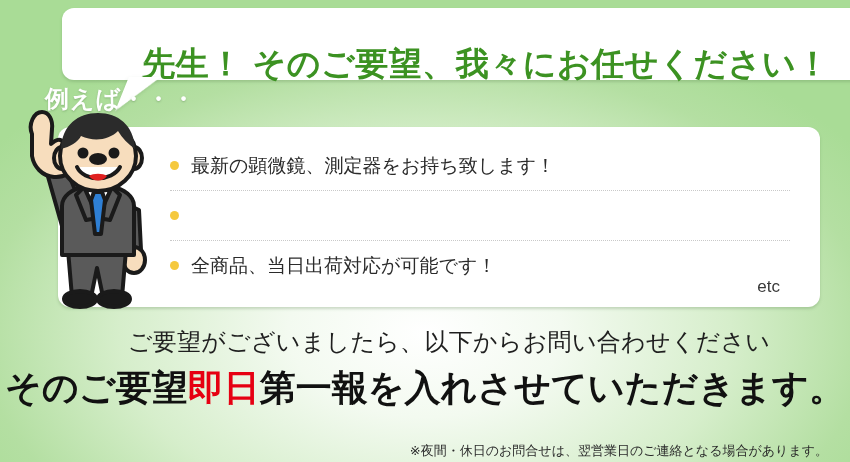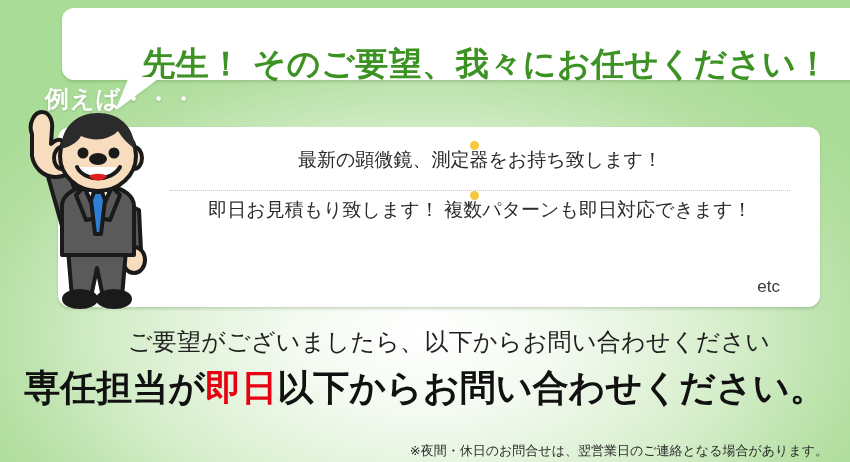--- a/index.html
+++ b/index.html
@@ -88,21 +88,20 @@
     position: absolute;
     left: 112px;
     top: 14px;
     width: 620px;
   }
   .bullet-row {
     display: flex;
     align-items: center;
     height: 49px;
     border-bottom: 1px dotted #c9c9c9;
-    flex-direction: column;
   }
   .bullet-row:last-child { border-bottom: none; }
   .bullet-dot {
     flex: 0 0 auto;
     width: 9px;
     height: 9px;
     border-radius: 50%;
     background: #f5c93e;
     margin-right: 12px;
   }
@@ -185,23 +184,26 @@
   <div id="list-card">
     <div id="bullet-list">
 
       <div class="bullet-row">
         <span class="bullet-dot"></span>
         <span class="bullet-text">最新の顕微鏡、測定器をお持ち致します！</span>
       </div>
 
       <div class="bullet-row">
         <span class="bullet-dot"></span>
-        <span class="bullet-text">即日お見積もり致します！ 複数パターンも即日対応できます！</span>
       </div>
 
+      <div class="bullet-row">
+        <span class="bullet-dot"></span>
+        <span class="bullet-text">全商品、当日出荷対応が可能です！</span>
+      </div>
 
     </div>
     <div id="etc-label">etc</div>
   </div>
 
   <div id="character">
     <svg viewBox="0 0 160 215" xmlns="http://www.w3.org/2000/svg">
       <g stroke="#1a1a1a" stroke-width="4" stroke-linejoin="round" stroke-linecap="round">
 
         <path d="M33 52 L50 48 L76 112 L54 126 Z" fill="#5a5a5a"></path>
@@ -250,18 +252,18 @@
         <ellipse cx="90" cy="59" rx="9" ry="6" fill="#1a1a1a"></ellipse>
       </g>
       <path d="M69 67 C76 82 104 82 112 67" fill="#ffffff" stroke="#1a1a1a" stroke-width="4" stroke-linecap="round"></path>
       <path d="M81 76 C85 82 95 82 99 76 C95 73 85 73 81 76 Z" fill="#e02020" stroke="none"></path>
     </svg>
   </div>
 
   <div id="cta-line1">ご要望がございましたら、以下からお問い合わせください</div>
 
   <div id="cta-line2">
-    <span>専任担当が</span><span class="cta-highlight">即日</span><span>以下からお問い合わせください。</span>
+    <span>そのご要望</span><span class="cta-highlight">即日</span><span>第一報を入れさせていただきます。</span>
   </div>
 
   <div id="disclaimer">※夜間・休日のお問合せは、翌営業日のご連絡となる場合があります。</div>
 
 </div>
 
 </body></html>

